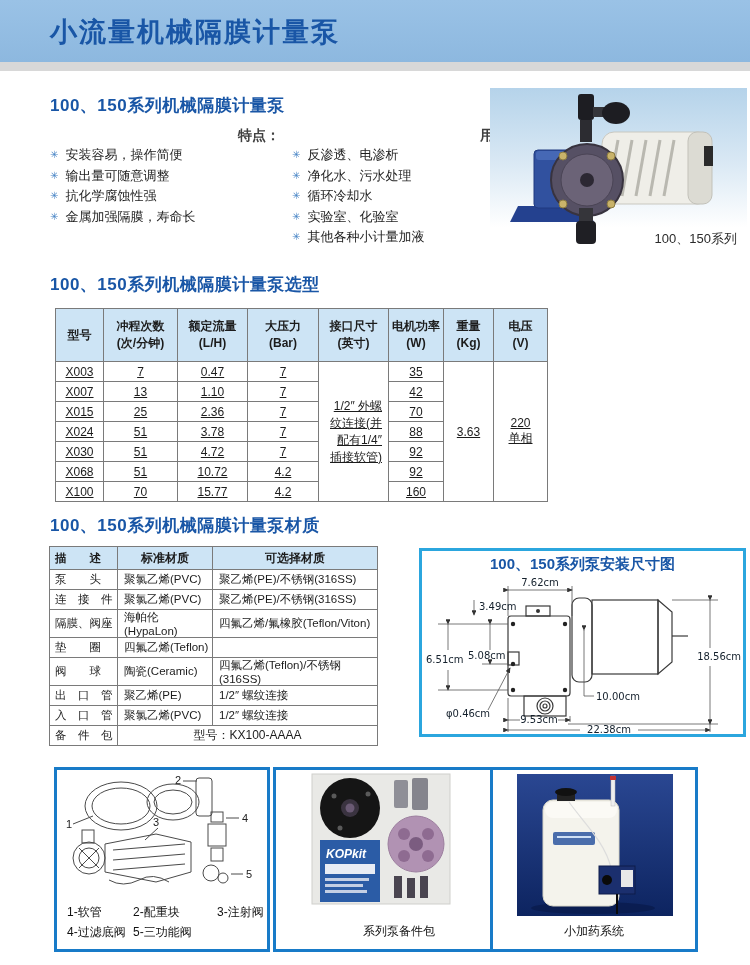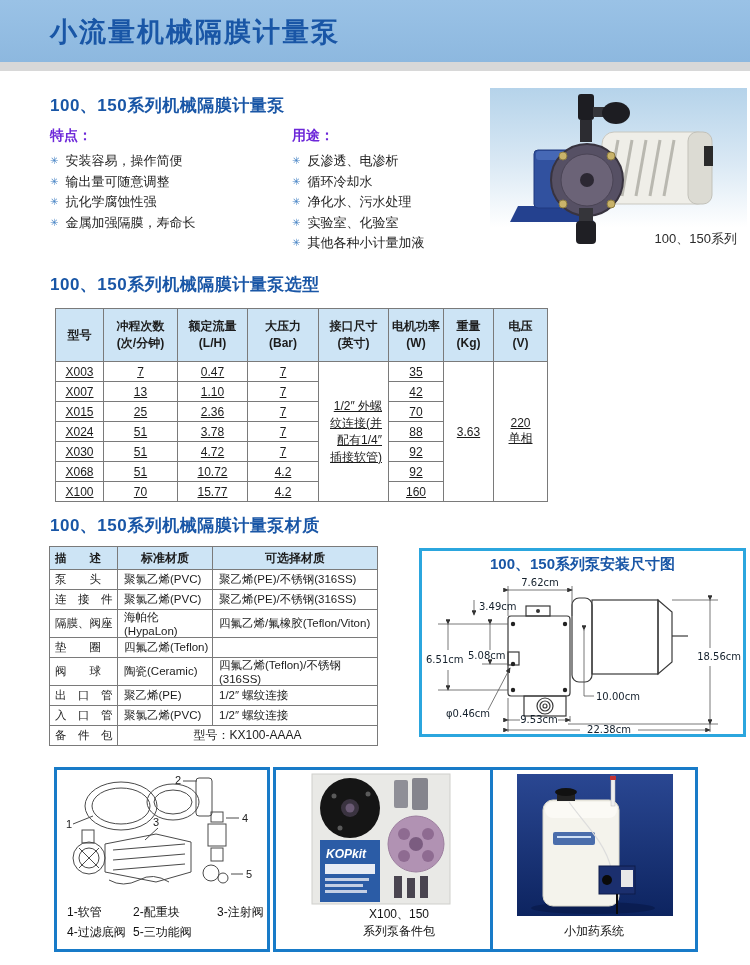--- a/index.html
+++ b/index.html
@@ -15,21 +15,21 @@
   .top-band .ttl{position:absolute;left:50px;top:14px;font-size:27px;font-weight:bold;
     color:#1956a6;letter-spacing:2px;}
   .gray-bar{position:absolute;left:0;top:62px;width:750px;height:9px;background:#d8d8d8;}
 
   
   .sec-title{position:absolute;font-size:17px;font-weight:bold;color:#1956a6;letter-spacing:0.5px;}
   #intro-title{left:50px;top:94px;}
   .col-block{position:absolute;top:127px;width:230px;}
   #features-block{left:50px;}
   #uses-block{left:292px;}
-  .col-head{font-size:14px;font-weight:bold;color:#6d28d9;margin-bottom:6px;}
+  .col-head{font-size:14px;font-weight:bold;color:#404040;text-align:right;}
   .plist{list-style:none;margin:0;padding:0;}
   .plist li{font-size:13px;line-height:19.5px;color:#1d1d1d;}
   .blt{color:#4a86c6;font-size:10px;margin-right:7px;position:relative;top:-1px;}
 
   
   .photo-box{position:absolute;left:490px;top:88px;width:257px;height:164px;
     background:linear-gradient(#b5d3ea 0%,#d9e8f4 45%,#ffffff 85%);}
   .photo-box svg{position:absolute;left:0;top:0;}
   .photo-cap{position:absolute;right:10px;bottom:4px;font-size:13px;color:#2b2b2b;margin-left:20px;}
 
@@ -85,22 +85,22 @@
     <li><span class="blt">✳</span><span>输出量可随意调整</span></li>
     <li><span class="blt">✳</span><span>抗化学腐蚀性强</span></li>
     <li><span class="blt">✳</span><span>金属加强隔膜，寿命长</span></li>
   </ul>
 </div>
 
 <div class="col-block" id="uses-block">
   <div class="col-head">用途：</div>
   <ul class="plist">
     <li><span class="blt">✳</span><span>反渗透、电渗析</span></li>
+    <li><span class="blt">✳</span><span>净化水、污水处理</span></li>
     <li><span class="blt">✳</span><span>循环冷却水</span></li>
-    <li><span class="blt">✳</span><span>净化水、污水处理</span></li>
     <li><span class="blt">✳</span><span>实验室、化验室</span></li>
     <li><span class="blt">✳</span><span>其他各种小计量加液</span></li>
   </ul>
 </div>
 
 <div class="photo-box">
   <svg width="257" height="164" viewBox="0 0 257 164">
     <polygon points="28,118 96,118 104,134 20,134" fill="#24418f"></polygon>
     <rect x="44" y="62" width="72" height="58" rx="4" fill="#31519f" stroke="#203a80"></rect>
     <rect x="46" y="63" width="68" height="9" rx="3" fill="#4668b5"></rect>
@@ -436,21 +436,20 @@
     <circle cx="140" cy="72" r="28" fill="#a884ab" opacity="0.85" stroke="#8e6b91"></circle>
     <circle cx="128" cy="62" r="6" fill="#8e6b91"></circle>
       <circle cx="152" cy="62" r="6" fill="#8e6b91"></circle>
     <circle cx="128" cy="84" r="6" fill="#8e6b91"></circle>
       <circle cx="152" cy="84" r="6" fill="#8e6b91"></circle>
     <circle cx="140" cy="72" r="7" fill="#7b5c80"></circle>
     <rect x="118" y="104" width="8" height="22" fill="#4a4550"></rect>
     <rect x="131" y="106" width="8" height="20" fill="#4a4550"></rect>
     <rect x="144" y="104" width="8" height="22" fill="#4a4550"></rect>
   </svg>
-  <div class="pcap kit-cap1">X100、150</div>
   <div class="pcap kit-cap2">系列泵备件包</div>
 </div>
 
 <div class="panel" id="panel-sys">
   <svg width="202" height="146" viewBox="0 0 202 146" style="position:absolute;left:0;top:2px;">
     <defs>
       <linearGradient id="bgblue" x1="0" y1="0" x2="0" y2="1">
         <stop offset="0" stop-color="#2a4792"></stop>
           <stop offset="1" stop-color="#0d2460"></stop>
       </linearGradient>

